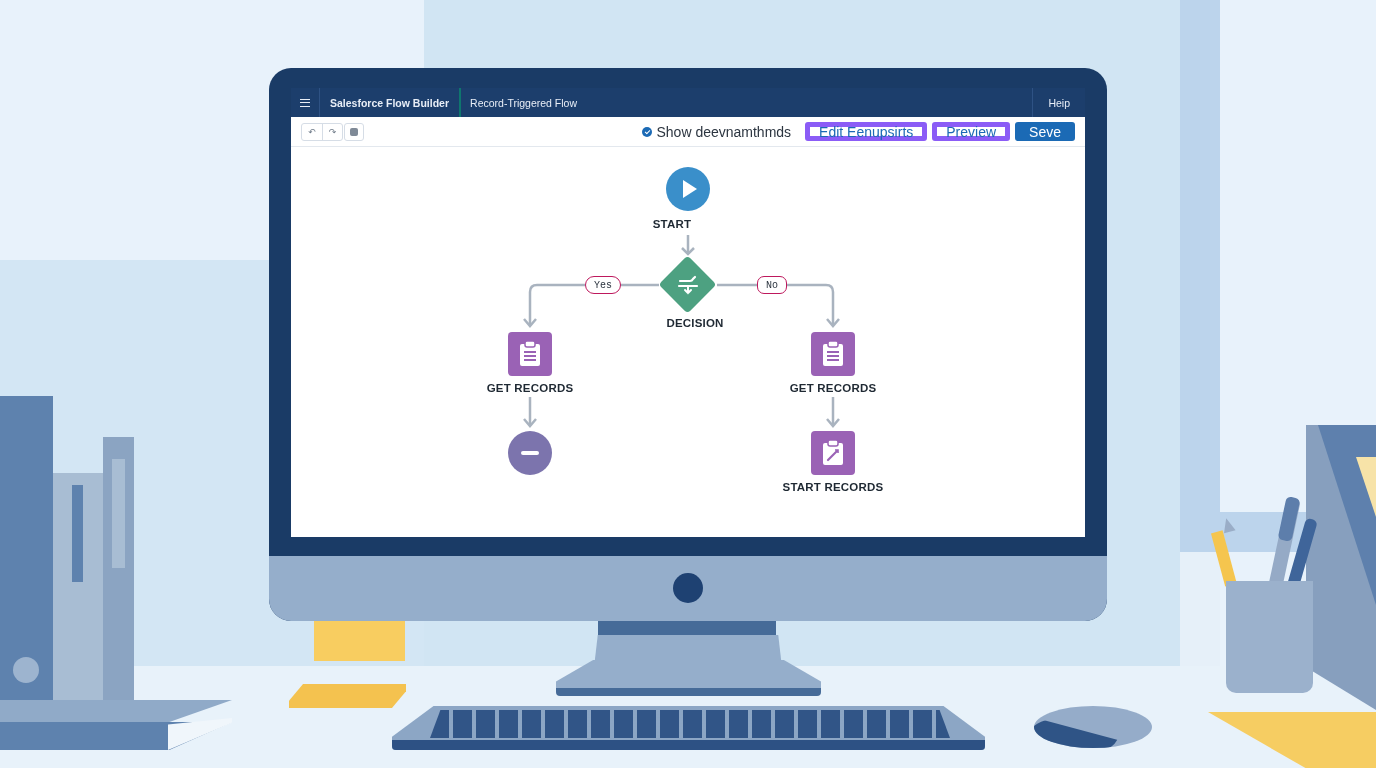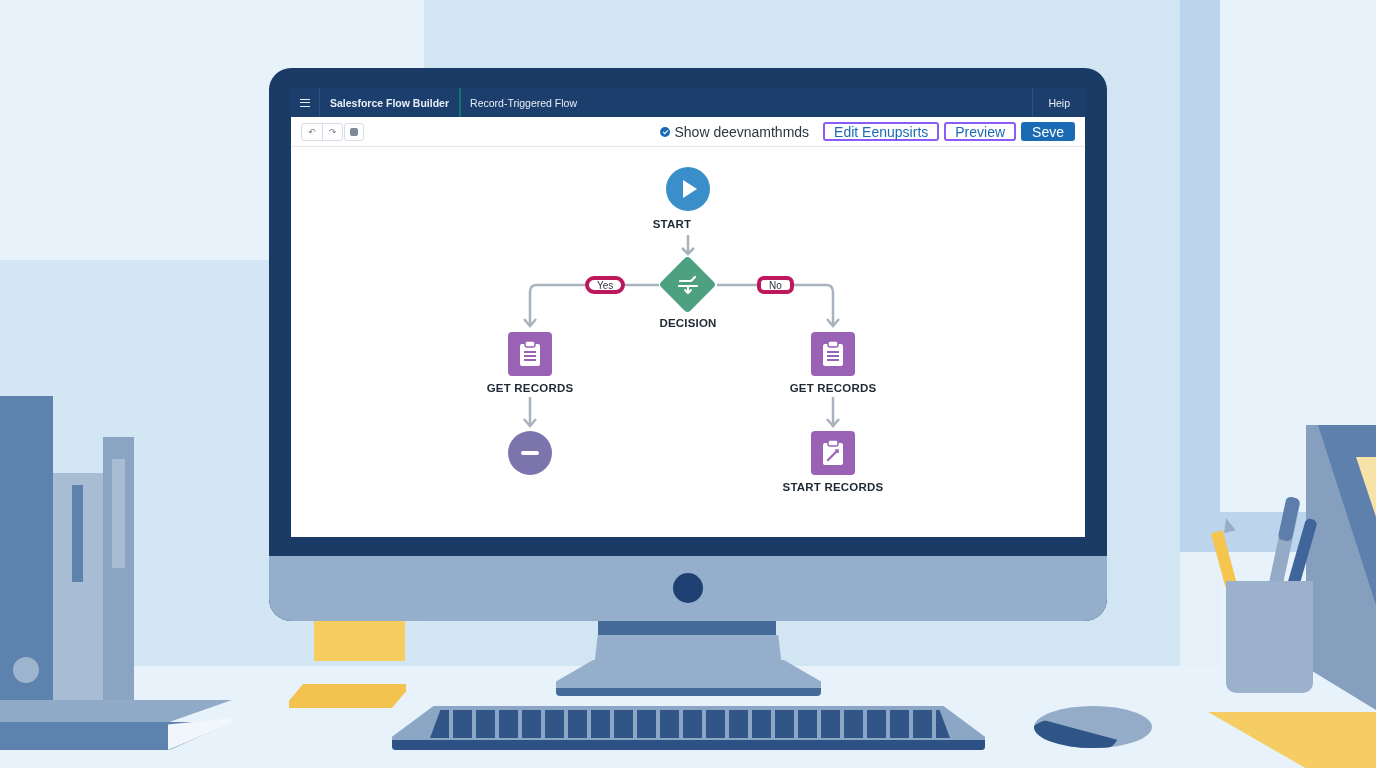--- a/index.html
+++ b/index.html
@@ -76,35 +76,35 @@
   .toolbar { position: absolute; left: 0; top: 29px; width: 794px; height: 30px; background: #ffffff; border-bottom: 1px solid #e3e8ee; }
   .tb-group { position: absolute; left: 10px; top: 6px; display: flex; border: 1px solid #d6dde6; border-radius: 3px; height: 18px; }
   .tb-btn { width: 20px; height: 16px; display: flex; align-items: center; justify-content: center; color: #6e7a88; font-size: 9px; }
   .tb-btn + .tb-btn { border-left: 1px solid #d6dde6; }
   .tb-single { position: absolute; left: 53px; top: 6px; width: 20px; height: 18px; border: 1px solid #d6dde6; border-radius: 3px; display: flex; align-items: center; justify-content: center; }
   .tb-single i { width: 8px; height: 8px; background: #7f8a97; border-radius: 2px; display: block; }
   .tb-right { position: absolute; right: 10px; top: 5px; display: flex; align-items: center; gap: 5px; font-size: 14px; }
   .toggle { display: flex; align-items: center; gap: 4px; color: #2c3540; margin-right: 9px; }
   .toggle .check { width: 10px; height: 10px; border-radius: 50%; background: #1b6ab5; display: flex; align-items: center; justify-content: center; }
   .toggle .check::after { content: ""; width: 4px; height: 2px; border-left: 1.2px solid #fff; border-bottom: 1.2px solid #fff; transform: rotate(-45deg); margin-top: -1px; }
-  .btn { height: 19px; padding: 0 9px; border: 2px solid #8b5cf6; border-radius: 3px; background: #fff; color: #1b6ab5; display: flex; align-items: center; }
+  .btn { height: 19px; padding: 0 9px; border: 5px solid #8b5cf6; border-radius: 3px; background: #fff; color: #1b6ab5; display: flex; align-items: center; }
   .btn.primary { background: #1b6ab5; color: #fff; border-color: #1b6ab5; }
 
   .canvas { position: absolute; left: 0; top: 59px; width: 794px; height: 390px; background: #ffffff; }
 
   
   .node-label { position: absolute; font-size: 11.5px; font-weight: bold; color: #1f2933; letter-spacing: .2px; text-align: center; width: 140px; }
   .start-circle { position: absolute; left: 375px; top: 20px; width: 44px; height: 44px; border-radius: 50%; background: #3a8fca; display: flex; align-items: center; justify-content: center; }
   .start-circle::after { content: ""; border-left: 14px solid #fff; border-top: 9px solid transparent; border-bottom: 9px solid transparent; margin-left: 4px; }
   .decision { position: absolute; left: 376px; top: 117px; width: 41px; height: 41px; background: #4da181; transform: rotate(45deg); border-radius: 4px; }
   .decision-icon { position: absolute; left: 384px; top: 125px; width: 26px; height: 26px; }
   .rec-box { position: absolute; width: 44px; height: 44px; background: #9a62b5; border-radius: 4px; display: flex; align-items: center; justify-content: center; }
   .end-circle { position: absolute; left: 217px; top: 284px; width: 44px; height: 44px; border-radius: 50%; background: #7c74ad; display: flex; align-items: center; justify-content: center; }
   .end-circle::after { content: ""; width: 18px; height: 4px; background: #fff; border-radius: 2px; }
-  .pill { position: absolute; height: 18px; padding: 0 8px; border: 4px solid #be185d; border-radius: 10px; background: #fff; font-size: 10px; color: #2c3540; display: flex; align-items: center; }
+  .pill { position: absolute; height: 18px; padding: 0 8px; border: 1px solid #be185d; border-radius: 10px; background: #fff; font-size: 10px; color: #2c3540; display: flex; align-items: center; font-family: Liberation Mono, monospace; }
   svg.connectors { position: absolute; left: 0; top: 0; width: 794px; height: 390px; }
 </style>
 </head>
 <body>
 
 <div class="wall-left"></div>
 <div class="wall-center"></div>
 <div class="wall-lowleft"></div>
 <div class="wall-rightband"></div>
 <div class="wall-right"></div>
@@ -218,21 +218,21 @@
           <span></span>
         </div>
       <div class="node-label" style="left:311px; top:71px;">START</div>
 
       <div class="decision"></div>
       <svg class="decision-icon" viewBox="0 0 26 26">
         <path d="M5,9 L15,9 Q17,9 18,7 L20,5" stroke="#fff" stroke-width="2.2" fill="none" stroke-linecap="round"></path>
         <path d="M4,14 L22,14" stroke="#fff" stroke-width="2.2" stroke-linecap="round"></path>
         <path d="M13,14 L13,21 M10,18 L13,21 L16,18" stroke="#fff" stroke-width="2" fill="none" stroke-linecap="round"></path>
       </svg>
-      <div class="node-label" style="left:327px; top:170px;">DECISION</div>
+      <div class="node-label" style="left:334px; top:170px;">DECISION</div>
 
       <div class="pill" style="left:294px; top:129px;">Yes</div>
       <div class="pill" style="left:466px; top:129px;border-radius:7px;">No</div>
 
       <div class="rec-box" style="left:217px; top:185px;">
         <svg width="26" height="28" viewBox="0 0 26 28">
           <rect x="3" y="4" width="20" height="22" rx="2" fill="#fff"></rect>
           <rect x="8" y="1" width="10" height="6" rx="2" fill="#fff" stroke="#9a62b5" stroke-width="1.5"></rect>
           <rect x="7" y="11" width="12" height="2" fill="#9a62b5"></rect>
           <rect x="7" y="15" width="12" height="2" fill="#9a62b5"></rect>

